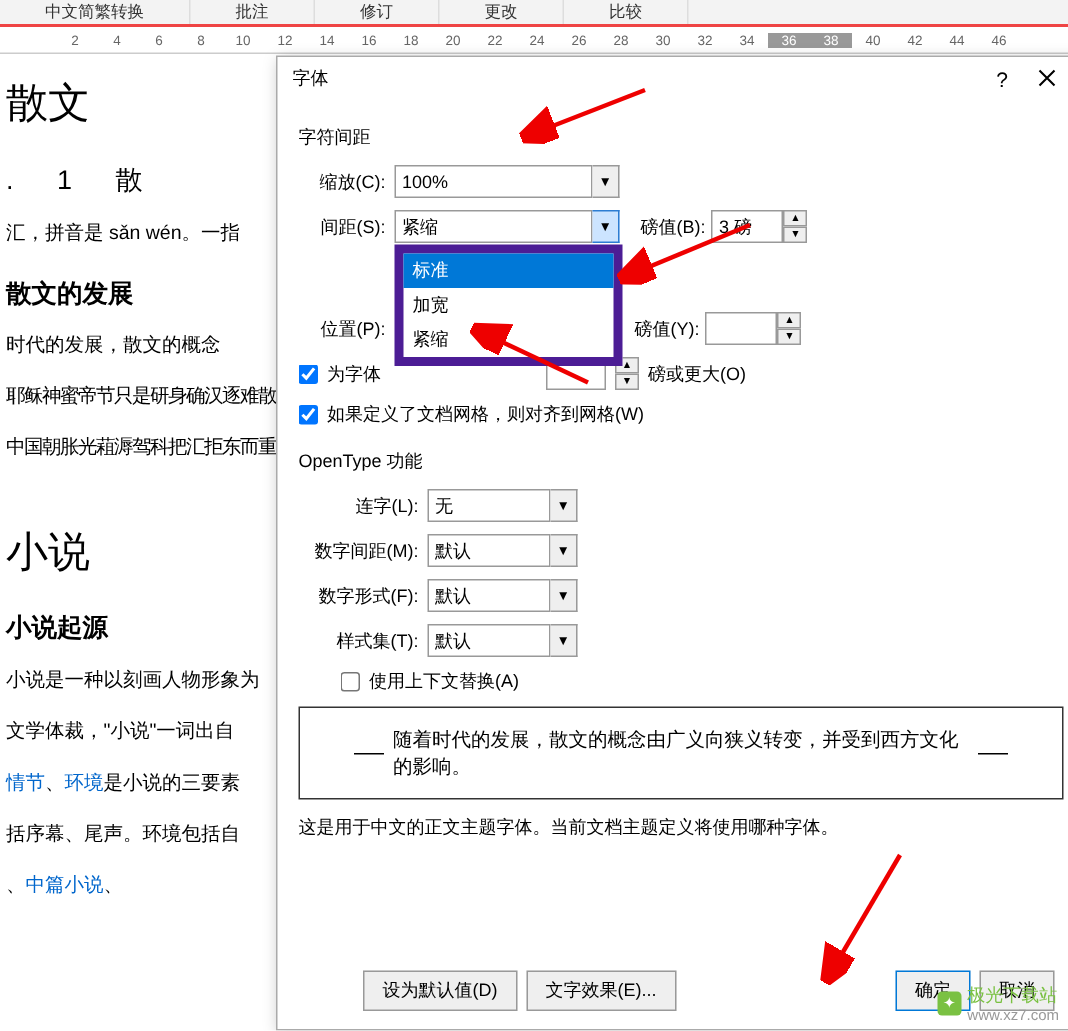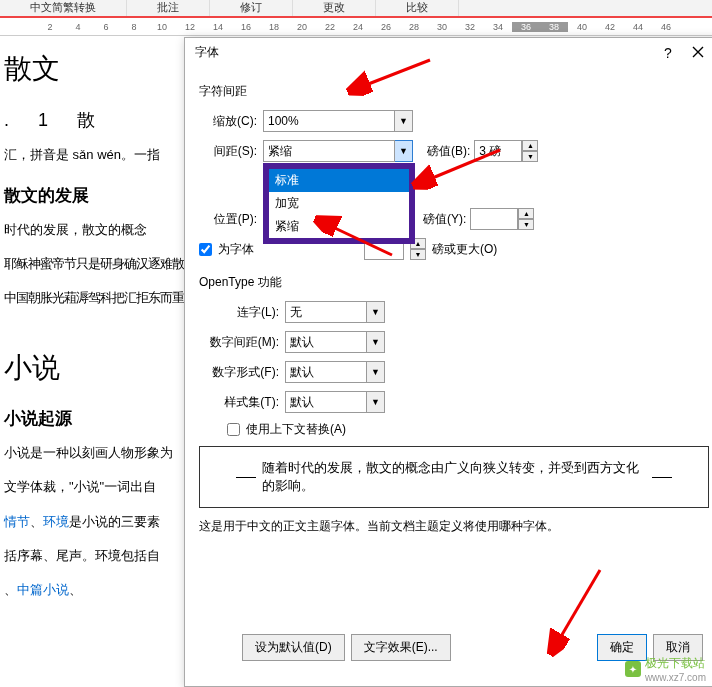--- a/index.html
+++ b/index.html
@@ -48,21 +48,21 @@
 .dropdown-list .sel { background: #0078d7; color: #fff; }
 
 .chk { display: flex; align-items: center; margin: 8px 0; }
 .chk input { margin-right: 6px; }
 
 .preview-box { border: 1px solid #333; height: 62px; margin: 8px 0; display: flex; align-items: center; justify-content: center; font-size: 13px; font-family: serif; padding: 0 30px; }
 .preview-box .dash { flex: 0 0 20px; border-top: 1px solid #000; margin: 0 6px; }
 
 .note { font-size: 12px; margin: 10px 0; text-align: left; }
 
-.btnbar { position: absolute; bottom: 25px; left: 14px; right: 14px; display: flex; padding-left: 43px; }
+.btnbar { position: absolute; bottom: 12px; left: 14px; right: 14px; display: flex; padding-left: 43px; }
 .btnbar .b { border: 1px solid #999; background: #efefef; padding: 4px 12px; font-size: 12px; margin-right: 6px; cursor: pointer; }
 .btnbar .spacer { flex: 1; }
 .btnbar .def { border: 1px solid #0078d7; }
 
 .arrow { position: absolute; stroke: #e00; stroke-width: 3; fill: #e00; pointer-events: none; z-index: 50; }
 
 .watermark { position: absolute; right: 6px; bottom: 4px; font-size: 12px; color: #7ac142; display: flex; align-items: center; z-index: 60; }
 .watermark .logo { width: 16px; height: 16px; background: #7ac142; border-radius: 3px; margin-right: 4px; display: flex; align-items: center; justify-content: center; color: #fff; font-size: 10px; }
 </style>
 </head>
@@ -185,20 +185,24 @@
       <div class="spinner" style="margin:0 6px 0 110px">
         <input style="width: 40px;" value="">
         <div class="spin-btns">
             <div>▲</div>
             <div>▼</div>
           </div>
       </div>
       <span>磅或更大(O)</span>
     </div>
 
+    <div class="chk">
+      <input type="checkbox" checked="" style="">
+      <span>如果定义了文档网格，则对齐到网格(W)</span>
+    </div>
 
     <div class="section-label" style="margin-top:14px">OpenType 功能</div>
 
     <div class="row">
       <div class="lbl" style="width:86px">连字(L):</div>
       <div class="combo">
           <input style="width: 82px;" value="无">
           <div class="dd">▼</div>
         </div>
     </div>

